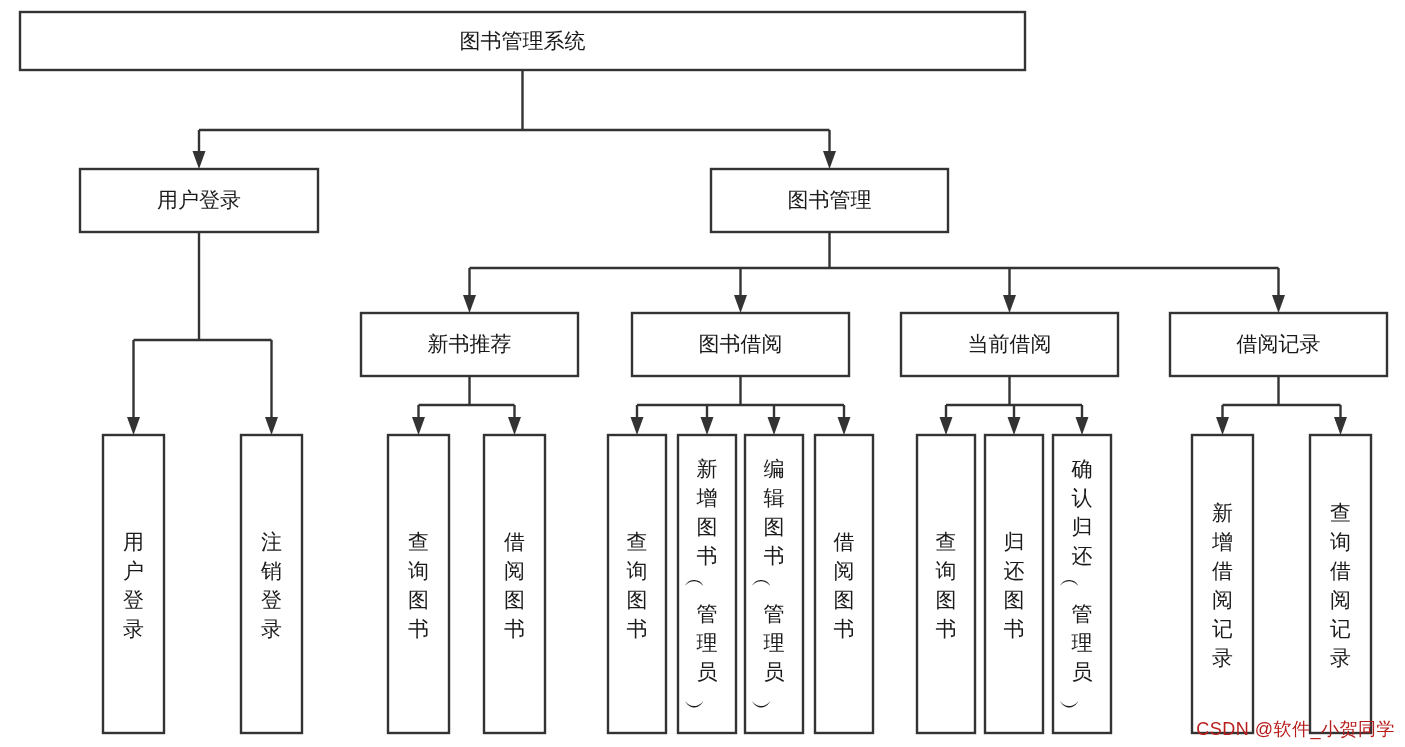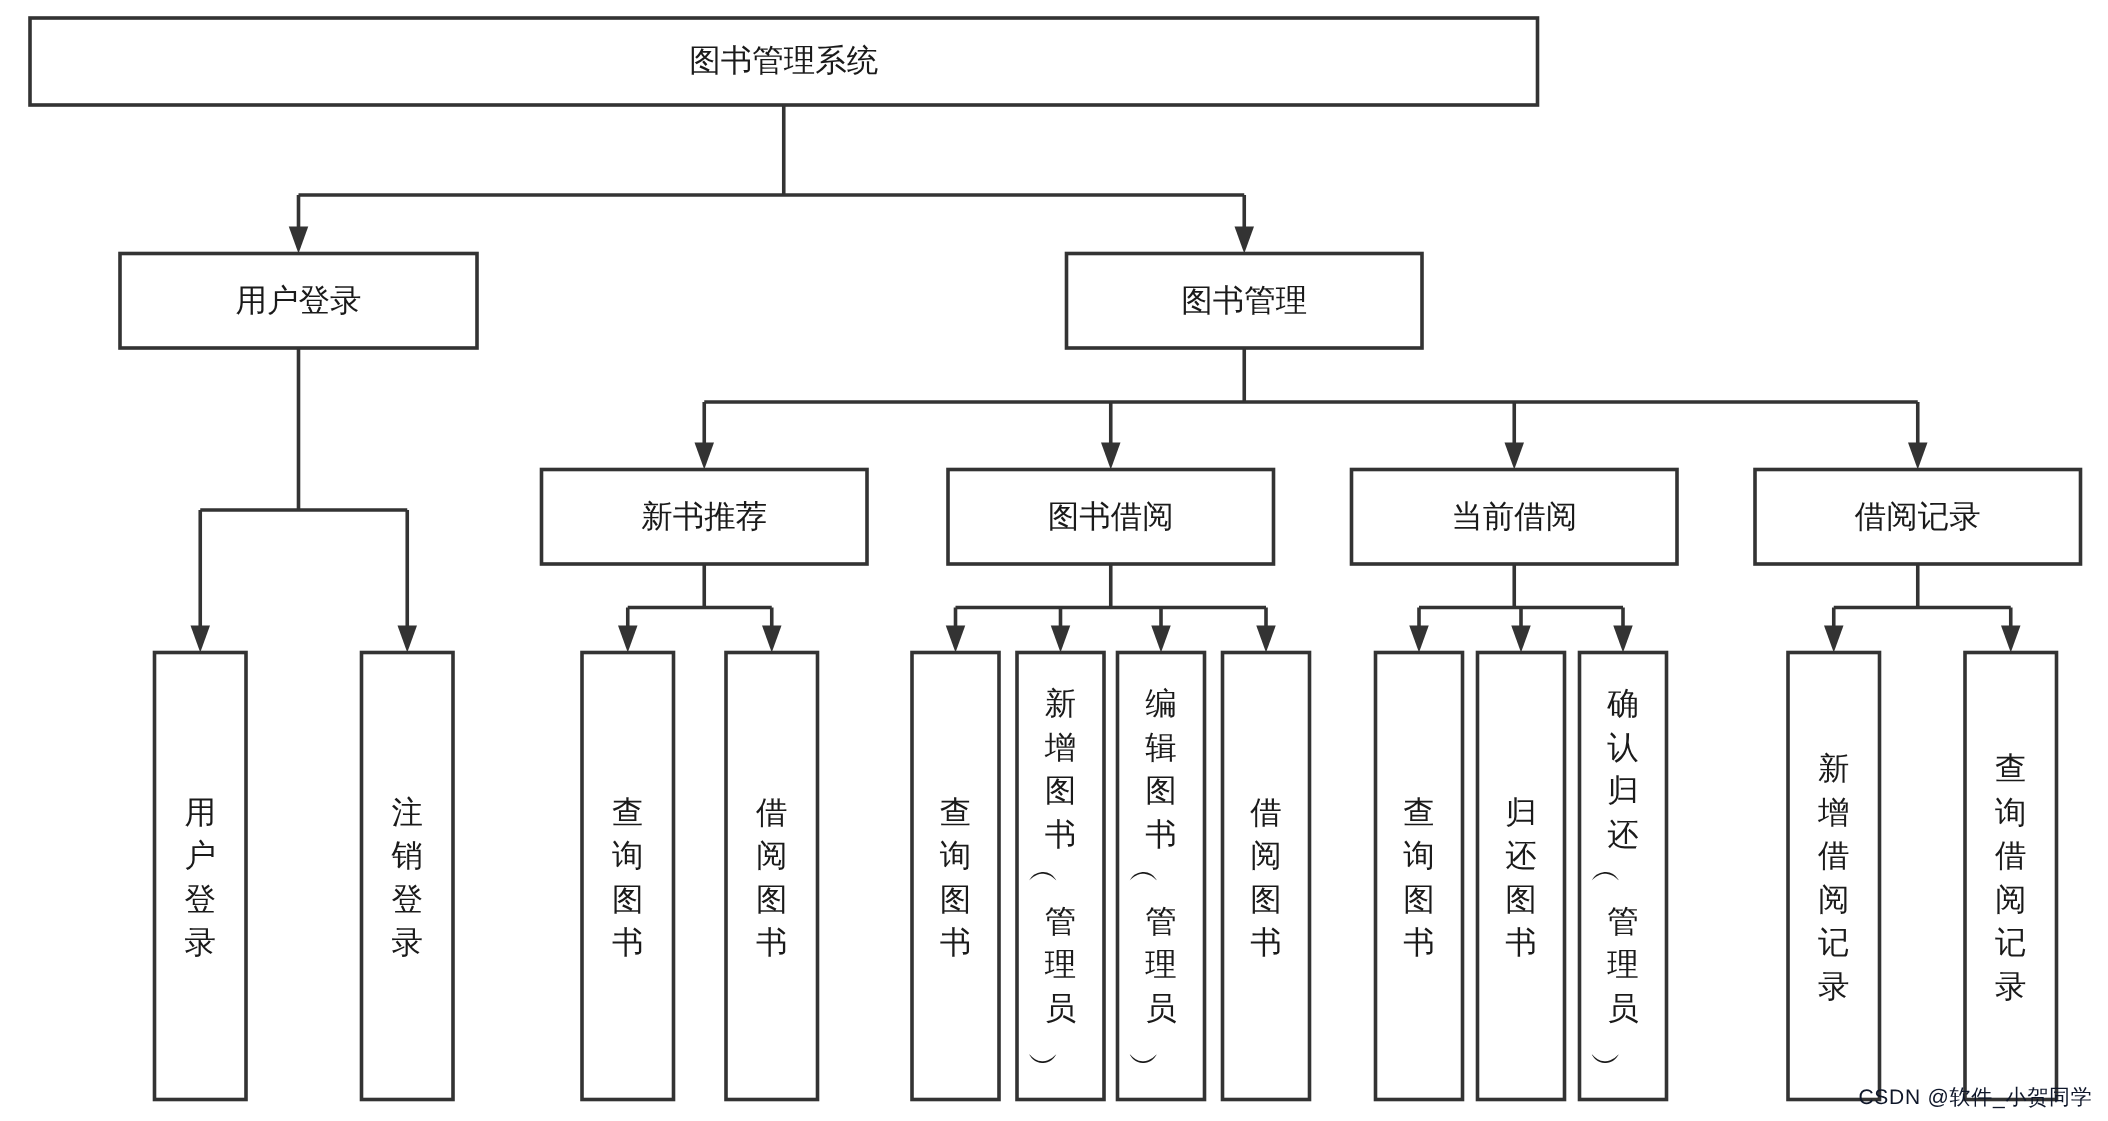--- a/index.html
+++ b/index.html
@@ -53,22 +53,22 @@
     font-family: "Liberation Sans", "DejaVu Sans", sans-serif;
     font-size: 21px;
     fill: #1a1a1a;
     text-anchor: middle;
   }
   .watermark {
     position: absolute;
     right: 10px;
     bottom: 6px;
     font-family: "Liberation Sans", "DejaVu Sans", sans-serif;
-    font-size: 14px;
-    color: #0f172a;
+    font-size: 18px;
+    color: #b91c1c;
     white-space: nowrap;
     letter-spacing: 0.5px;
     pointer-events: none;
   }
 </style>
 </head>
 <body>
 
 <div id="diagram-root">
   <svg class="flow" viewBox="0 0 1405 747" xmlns="http://www.w3.org/2000/svg">

